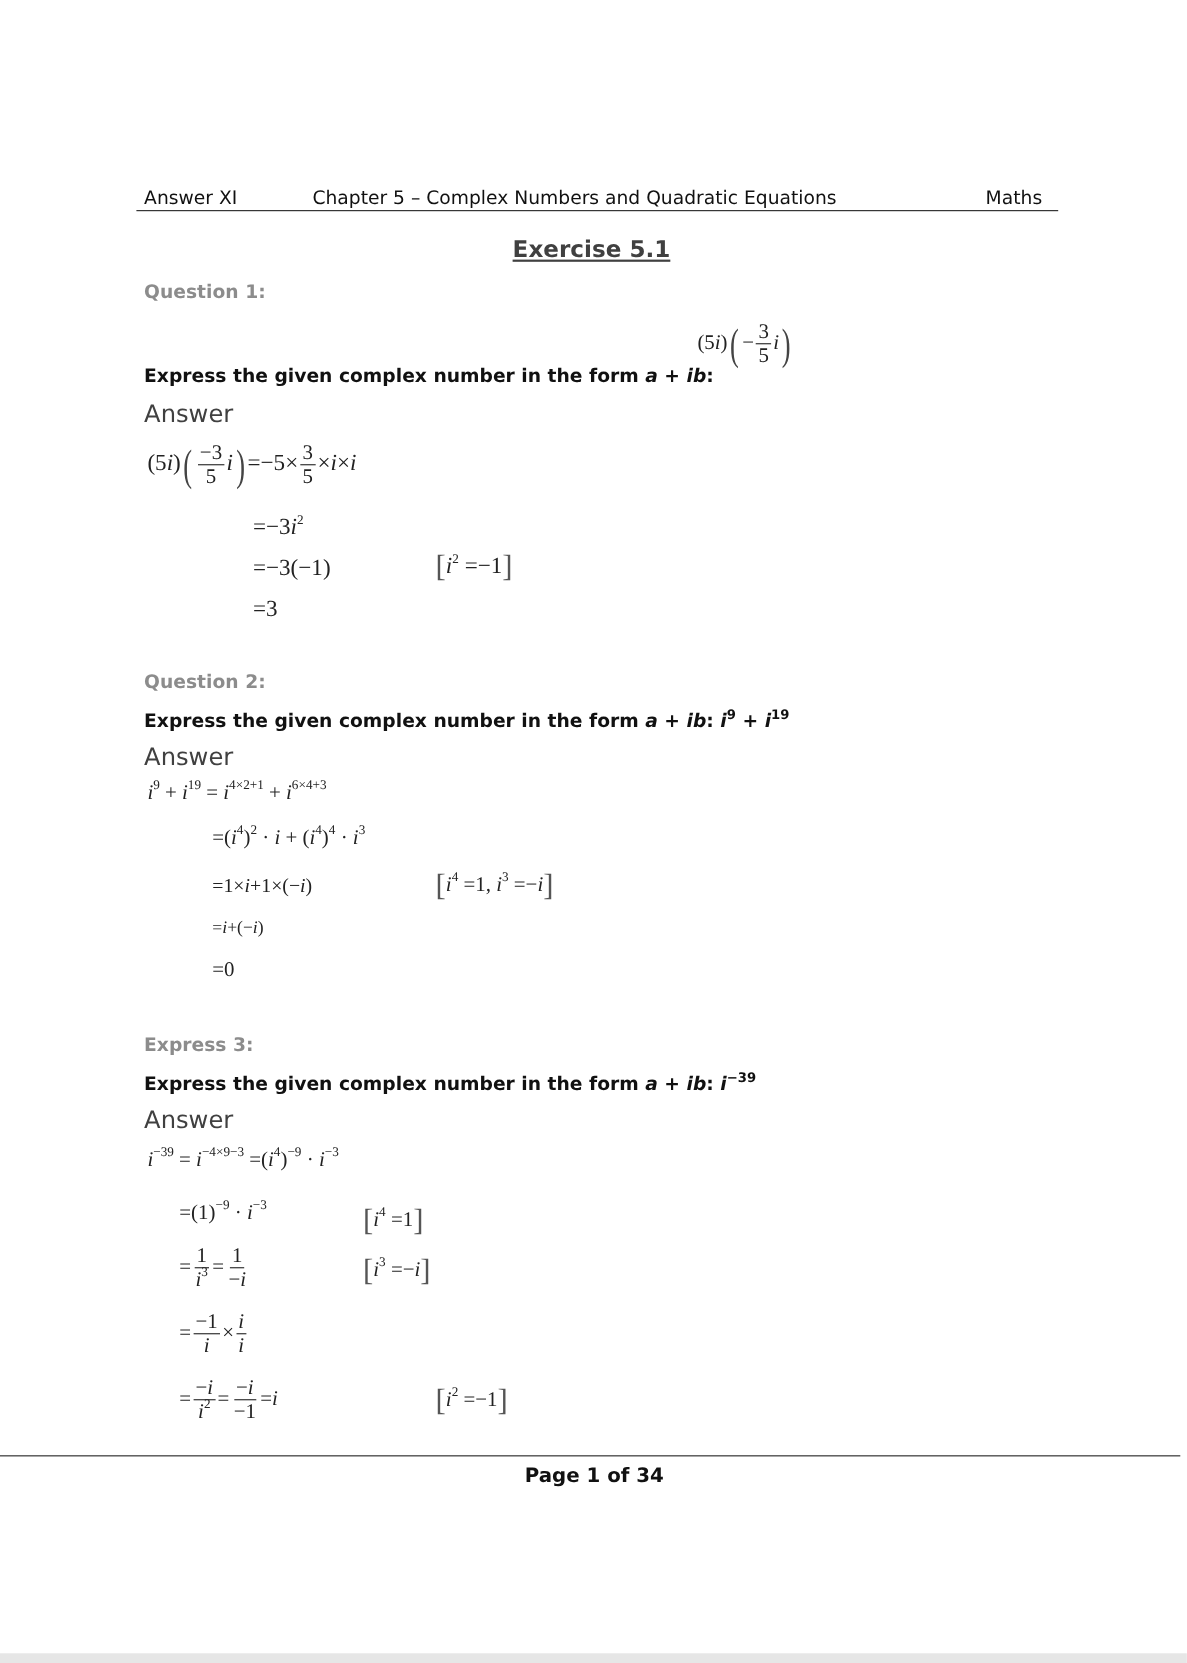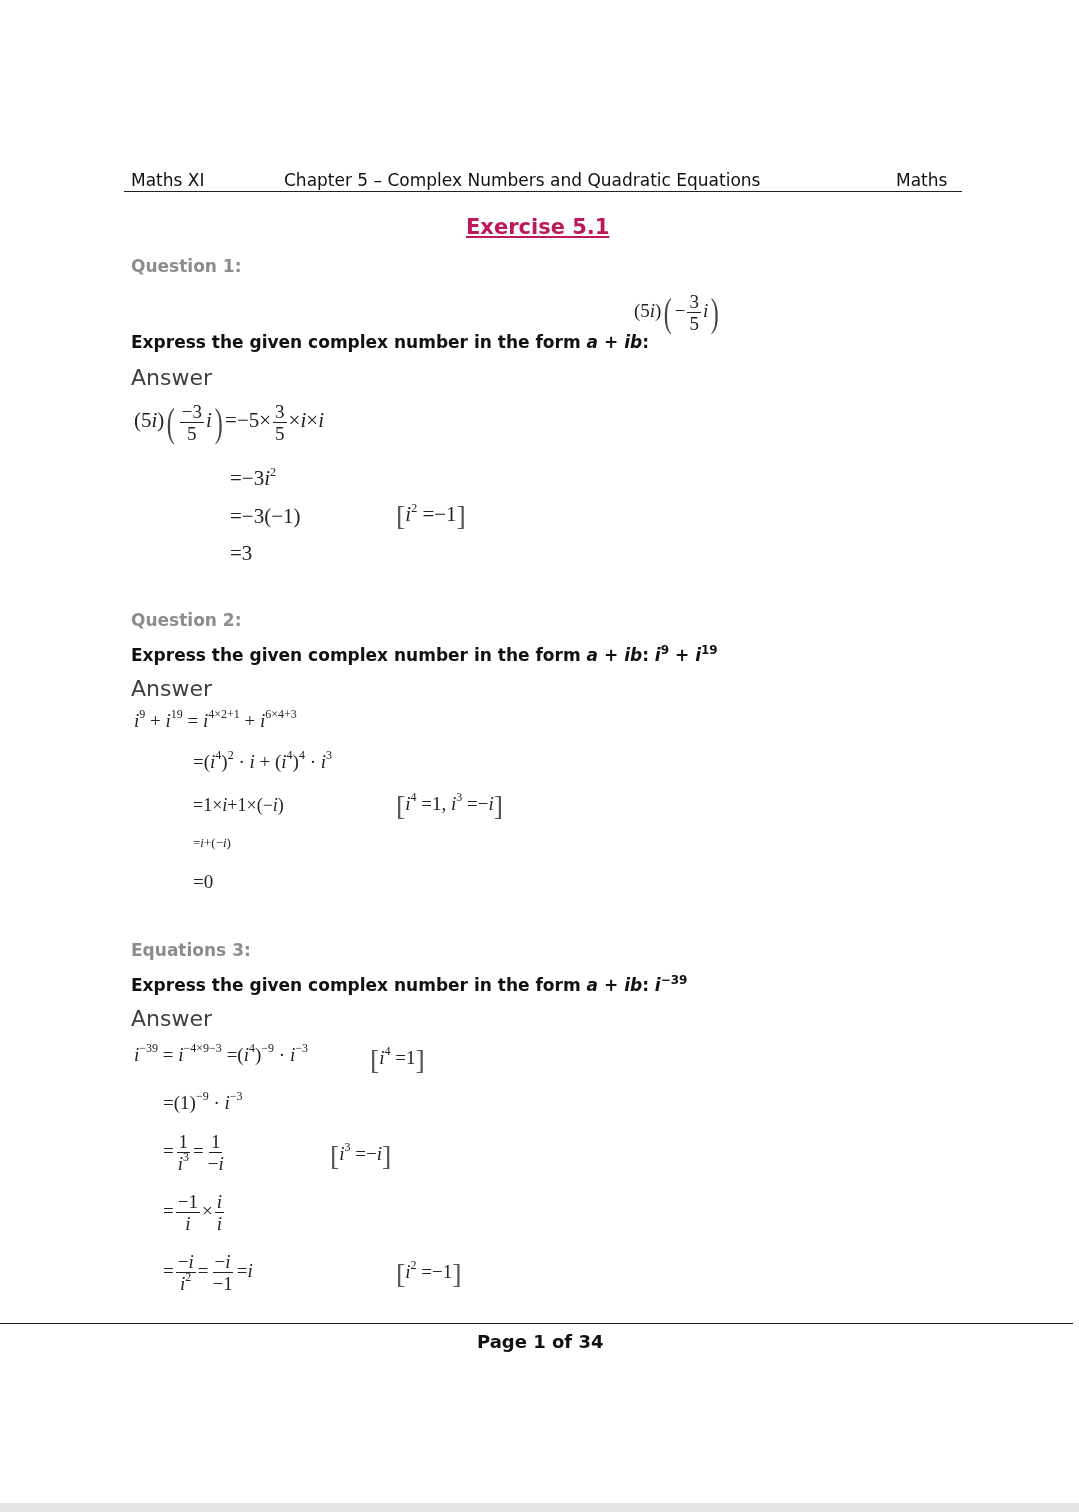--- a/index.html
+++ b/index.html
@@ -2,40 +2,40 @@
 <html><head>
 <meta charset="utf-8">
 <style>
   html, body { margin:0; padding:0; }
   body { width:1079px; height:1512px; background:#ffffff; position:relative; overflow:hidden;
          font-family:"DejaVu Sans", sans-serif; color:#111; }
   .abs { position:absolute; white-space:nowrap; }
   .hdr { font-size:17px; color:#111; }
   .rule-top { position:absolute; left:124px; top:191px; width:838px; height:0; border-top:1.5px solid #222; }
   .rule-bottom { position:absolute; left:0; top:1323px; width:1073px; height:0; border-top:1.5px solid #222; }
-  .ex-title { font-size:21px; font-weight:bold; color:#be185d; text-decoration:underline; }
+  .ex-title { font-size:21px; font-weight:bold; color:#404040; text-decoration:underline; }
   .qlabel { font-size:17px; font-weight:bold; color:#8c8c8c; }
   .qtext { font-size:17px; color:#111;font-weight:bold; }
   .qtext i { font-style:italic; }
   .ans { font-size:22px; color:#404040; }
   .math { font-family:"Liberation Serif", "DejaVu Serif", serif; font-size:21px; color:#222; }
   .math i { font-style:italic; }
   .math sup { font-size:12px; vertical-align:9px; line-height:0; }
   .frac { display:inline-flex; flex-direction:column; align-items:center; vertical-align:middle; margin:0 2px; line-height:1; }
   .frac .num { border-bottom:1.2px solid #222; padding:0 2px 1px; font-size:19px; }
   .frac .den { padding:1px 2px 0; font-size:19px; }
   .big { font-size:40px; font-weight:100; vertical-align:middle; line-height:0; color:#444; transform:scaleX(0.6); display:inline-block; }
   .brk { font-size:28px; vertical-align:middle; color:#555; font-weight:100; }
   .footer { font-size:18px; font-weight:bold; color:#111; }
   .bottom-bar { position:absolute; left:0; top:1503px; width:1079px; height:9px; background:#e6e6e6; }
 </style>
 </head>
 <body>
 
-<div class="abs hdr" style="left:131px; top:170px;">Maths XI</div>
+<div class="abs hdr" style="left:131px; top:170px;">Answer XI</div>
 <div class="abs hdr" style="left:284px; top:170px;">Chapter 5 – Complex Numbers and Quadratic Equations</div>
 <div class="abs hdr" style="left:896px; top:170px;">Maths</div>
 <div class="rule-top"></div>
 
 <div class="abs ex-title" style="left:466px; top:215px;">Exercise 5.1</div>
 
 <div class="abs qlabel" style="left:131px; top:256px;">Question 1:</div>
 
 <div class="abs qtext" style="left:131px; top:332px;">
   <span>Express the given complex number in the form </span><i>a</i><span> + </span><i>ib</i><span>:</span>
@@ -67,32 +67,32 @@
 <div class="abs qlabel" style="left:131px; top:610px;">Question 2:</div>
 <div class="abs qtext" style="left:131px; top:643px;">
   <span>Express the given complex number in the form </span><i>a</i><span> + </span><i>ib</i><span>: </span><i>i</i><sup style="font-size:12px;">9</sup> + <i>i</i><sup style="font-size:12px;">19</sup>
 </div>
 <div class="abs ans" style="left:131px; top:676px;">Answer</div>
 
 <div class="abs math" style="left:134px; top:710px; font-size:19px;"><i>i</i><sup>9</sup> + <i>i</i><sup>19</sup> = <i>i</i><sup>4×2+1</sup> + <i>i</i><sup>6×4+3</sup></div>
 <div class="abs math" style="left:193px; top:751px; font-size:19px;">=(<i>i</i><sup>4</sup>)<sup>2</sup> · <i>i</i> + (<i>i</i><sup>4</sup>)<sup>4</sup> · <i>i</i><sup>3</sup></div>
 <div class="abs math" style="left:193px; top:795px; font-size:18px;">=1×<i>i</i>+1×(−<i>i</i>)</div>
 <div class="abs math" style="left:396px; top:790px; font-size:19px;"><span class="brk">[</span><i>i</i><sup>4</sup> =1, <i>i</i><sup>3</sup> =−<i>i</i><span class="brk">]</span></div>
-<div class="abs math" style="left:193px; top:835px; font-size:13px;">=<i>i</i>+(−<i>i</i>)</div>
+<div class="abs math" style="left:193px; top:835px; font-size:16px;">=<i>i</i>+(−<i>i</i>)</div>
 <div class="abs math" style="left:193px; top:871px; font-size:19px;">=0</div>
 
-<div class="abs qlabel" style="left:131px; top:940px;">Equations 3:</div>
+<div class="abs qlabel" style="left:131px; top:940px;">Express 3:</div>
 <div class="abs qtext" style="left:131px; top:973px;">
   <span>Express the given complex number in the form </span><i>a</i><span> + </span><i>ib</i><span>: </span><i>i</i><sup style="font-size:12px;">−39</sup>
 </div>
 <div class="abs ans" style="left:131px; top:1006px;">Answer</div>
 
 <div class="abs math" style="left:134px; top:1044px; font-size:19px;"><i>i</i><sup>−39</sup> = <i>i</i><sup>−4×9−3</sup> =(<i>i</i><sup>4</sup>)<sup>−9</sup> · <i>i</i><sup>−3</sup></div>
 <div class="abs math" style="left:163px; top:1092px; font-size:19px;">=(1)<sup>−9</sup> · <i>i</i><sup>−3</sup></div>
-<div class="abs math" style="left:330px; top:1044px; font-size:19px;margin-left:40px;"><span class="brk">[</span><i>i</i><sup>4</sup> =1<span class="brk">]</span></div>
+<div class="abs math" style="left:330px; top:1094px; font-size:19px;"><span class="brk">[</span><i>i</i><sup>4</sup> =1<span class="brk">]</span></div>
 <div class="abs math" style="left:163px; top:1132px; font-size:19px;">=<span class="frac">
       <span class="num">1</span>
       <span class="den"><i>i</i><sup>3</sup></span>
     </span>=<span class="frac">
       <span class="num">1</span>
       <span class="den">−<i>i</i></span>
     </span></div>
 <div class="abs math" style="left:330px; top:1140px; font-size:19px;font-family:Liberation Serif, serif;"><span class="brk">[</span><i>i</i><sup>3</sup> =−<i>i</i><span class="brk">]</span></div>
 <div class="abs math" style="left:163px; top:1192px; font-size:19px;">=<span class="frac">
       <span class="num">−1</span>

